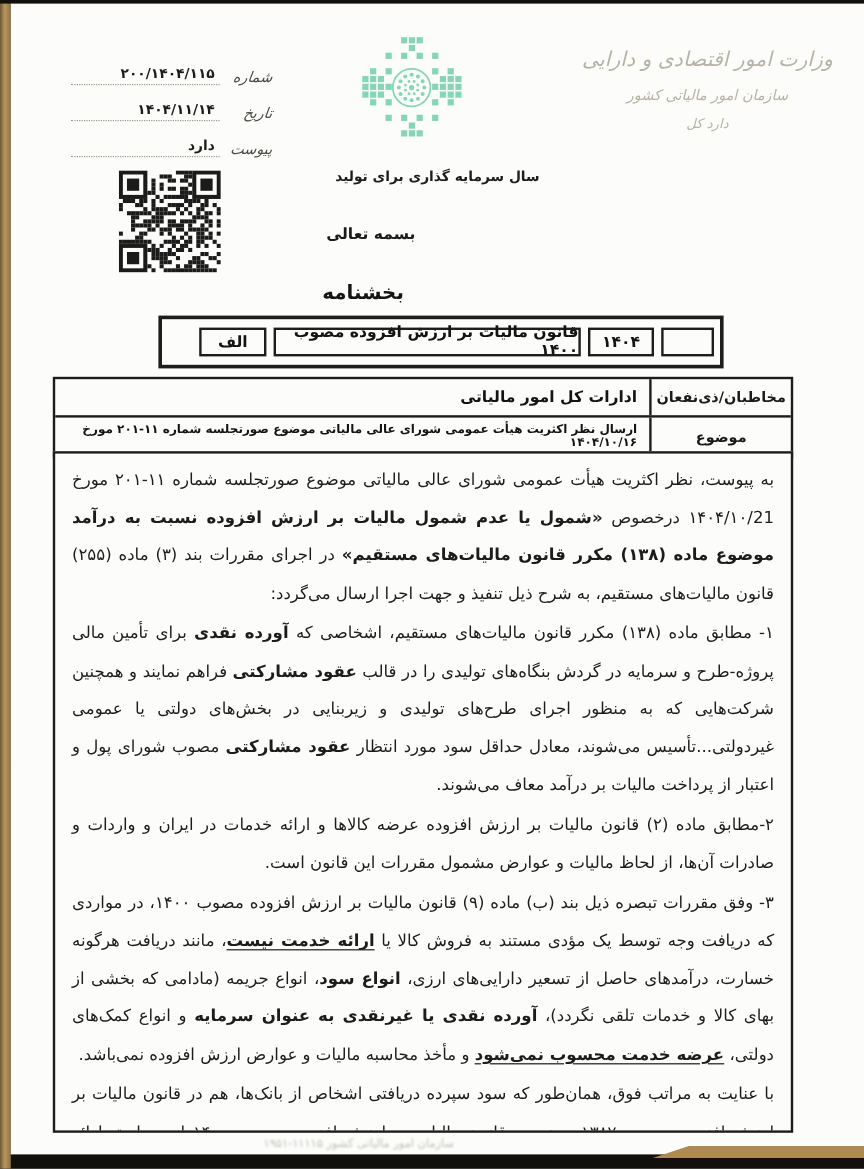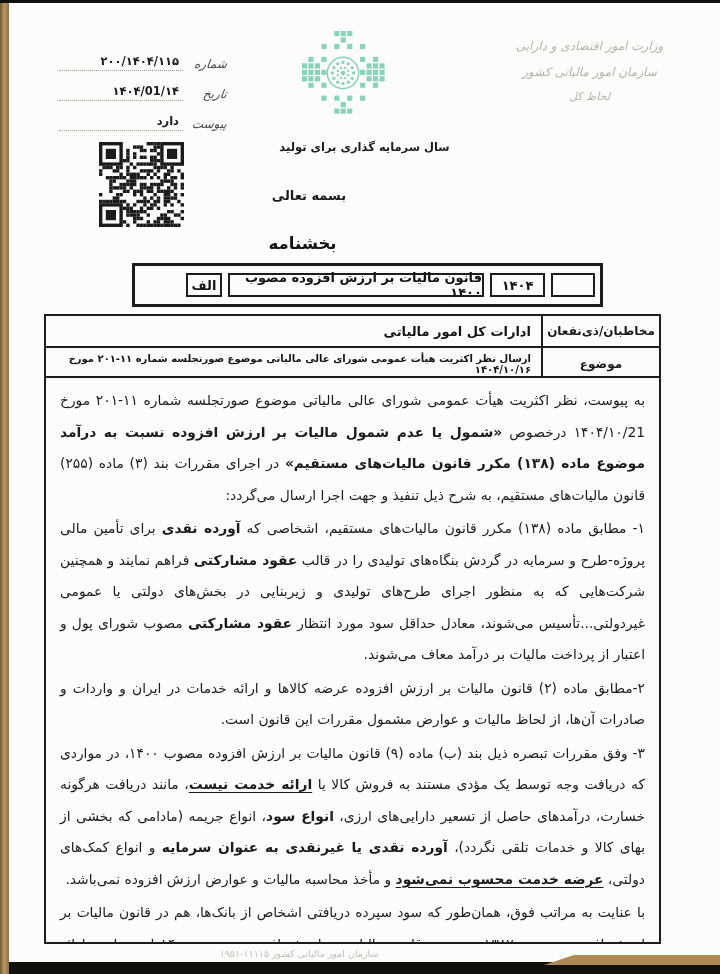--- a/index.html
+++ b/index.html
@@ -23,42 +23,42 @@
   .meta-line{flex:1;border-bottom:1px dotted #9b9b92;text-align:right;
     padding:0 4px 1px 0;}
   .meta-value{font-weight:bold;font-size:11.5px;color:#1c1c1c;letter-spacing:.5px;}
 
   
   .logo{position:absolute;left:292px;top:24px;width:84px;height:92px;}
 
   
   .callig{position:absolute;right:18px;top:36px;width:225px;text-align:center;
     color:#b7b3a8;font-family:"DejaVu Serif",serif;font-style:italic;direction:rtl;}
-  .callig .l1{font-size:12px;margin-bottom:12px;letter-spacing:1px;}
+  .callig .l1{font-size:17px;margin-bottom:12px;letter-spacing:1px;}
   .callig .l2{font-size:12px;margin-bottom:11px;letter-spacing:1px;}
   .callig .l3{font-size:11px;letter-spacing:2px;}
 
   .slogan{position:absolute;left:0;top:137px;width:711px;text-align:center;
     font-weight:bold;font-size:11.5px;color:#1d1d1d;direction:rtl;}
   .qr{position:absolute;left:90px;top:139px;width:85px;height:85px;}
   .bismillah{position:absolute;left:0;top:185px;width:600px;text-align:center;
     font-weight:bold;font-size:13px;color:#1b1b1b;direction:rtl;}
   .doctype{position:absolute;left:0;top:231px;width:587px;text-align:center;
     font-weight:bold;font-size:16.5px;color:#151515;direction:rtl;}
 
   
   .classbox{position:absolute;left:123px;top:260px;width:455px;height:32px;
     border:3px solid #1d1d1d;background:#fcfcfa;display:flex;direction:rtl;
     align-items:center;padding:3px 5px;gap:6px;}
   .ccell{border:2px solid #1d1d1d;height:24px;display:flex;align-items:center;
     justify-content:center;font-weight:bold;font-size:13px;color:#141414;box-sizing:border-box;}
   .c-empty{width:44px;}
   .c-year{width:55px;}
   .c-title{width:256px;}
-  .c-cat{width:36px;}
+  .c-cat{width:56px;}
 
   
   .recip{position:absolute;left:35px;top:311px;width:617px;border:2.5px solid #1d1d1d;
     direction:rtl;background:#fcfcfa;box-sizing:border-box;}
   .recip-row{display:flex;border-bottom:2px solid #1d1d1d;}
   .recip-row:last-child{border-bottom:none;}
   .recip-label{flex:0 0 118px;border-left:2px solid #1d1d1d;display:flex;
     align-items:center;justify-content:center;font-size:12px;font-weight:bold;
     color:#1a1a1a;padding:4px 2px;box-sizing:border-box;}
   .recip-value{flex:1;display:flex;align-items:center;font-weight:bold;color:#141414;
@@ -89,21 +89,21 @@
   <div class="meta">
     <div class="meta-row">
       <span class="meta-label">شماره</span>
       <span class="meta-line">
         <span class="meta-value">۲۰۰/۱۴۰۴/۱۱۵</span>
       </span>
     </div>
     <div class="meta-row">
       <span class="meta-label">تاریخ</span>
       <span class="meta-line">
-        <span class="meta-value">۱۴۰۴/01/۱۴</span>
+        <span class="meta-value">۱۴۰۴/۱۱/۱۴</span>
       </span>
     </div>
     <div class="meta-row">
       <span class="meta-label">پیوست</span>
       <span class="meta-line">
         <span class="meta-value">دارد</span>
       </span>
     </div>
   </div>
 
@@ -174,21 +174,21 @@
         <circle cx="43.188946029537036" cy="43.96294035199119" r="1.3" fill="#86d5b8"></circle>
         <circle cx="47.78113049073897" cy="43.95054564085612" r="1.3" fill="#86d5b8"></circle>
         <circle cx="51.03705964800881" cy="47.188946029537036" r="1.3" fill="#86d5b8"></circle>
         <circle cx="45.5" cy="49.5" r="2.4" fill="#86d5b8"></circle>
       </svg>
   </div>
 
   <div class="callig">
     <div class="l1">وزارت امور اقتصادی و دارایی</div>
     <div class="l2">سازمان امور مالیاتی کشور</div>
-    <div class="l3">لحاظ کل</div>
+    <div class="l3">دارد کل</div>
   </div>
 
   <div class="slogan">سال سرمایه گذاری برای تولید</div>
 
   <div class="qr">
     <svg id="qr-svg" width="85" height="85" viewBox="0 0 25 25" xmlns="http://www.w3.org/2000/svg">
         <rect x="14" y="0" width="1" height="1" fill="#1b1b1b"></rect>
         <rect x="15" y="0" width="1" height="1" fill="#1b1b1b"></rect>
         <rect x="16" y="0" width="1" height="1" fill="#1b1b1b"></rect>
         <rect x="17" y="0" width="1" height="1" fill="#1b1b1b"></rect>

